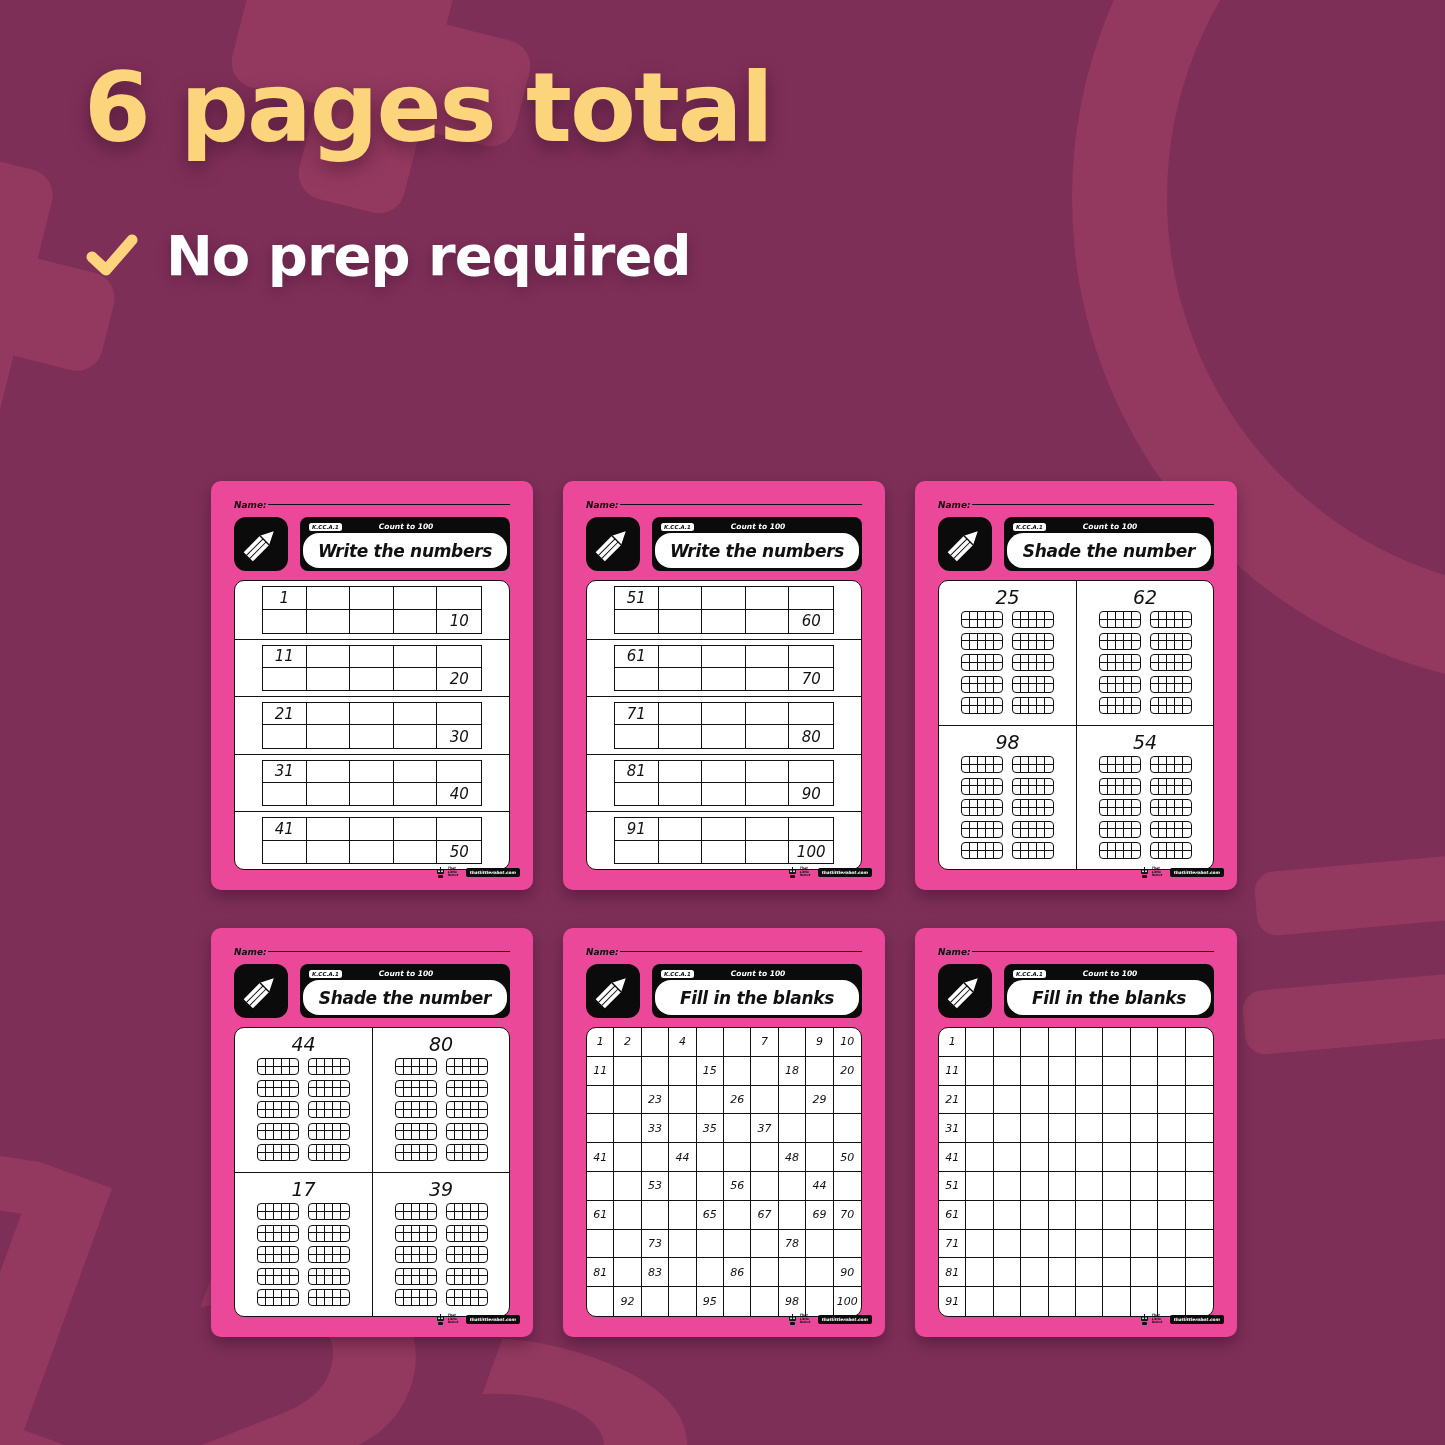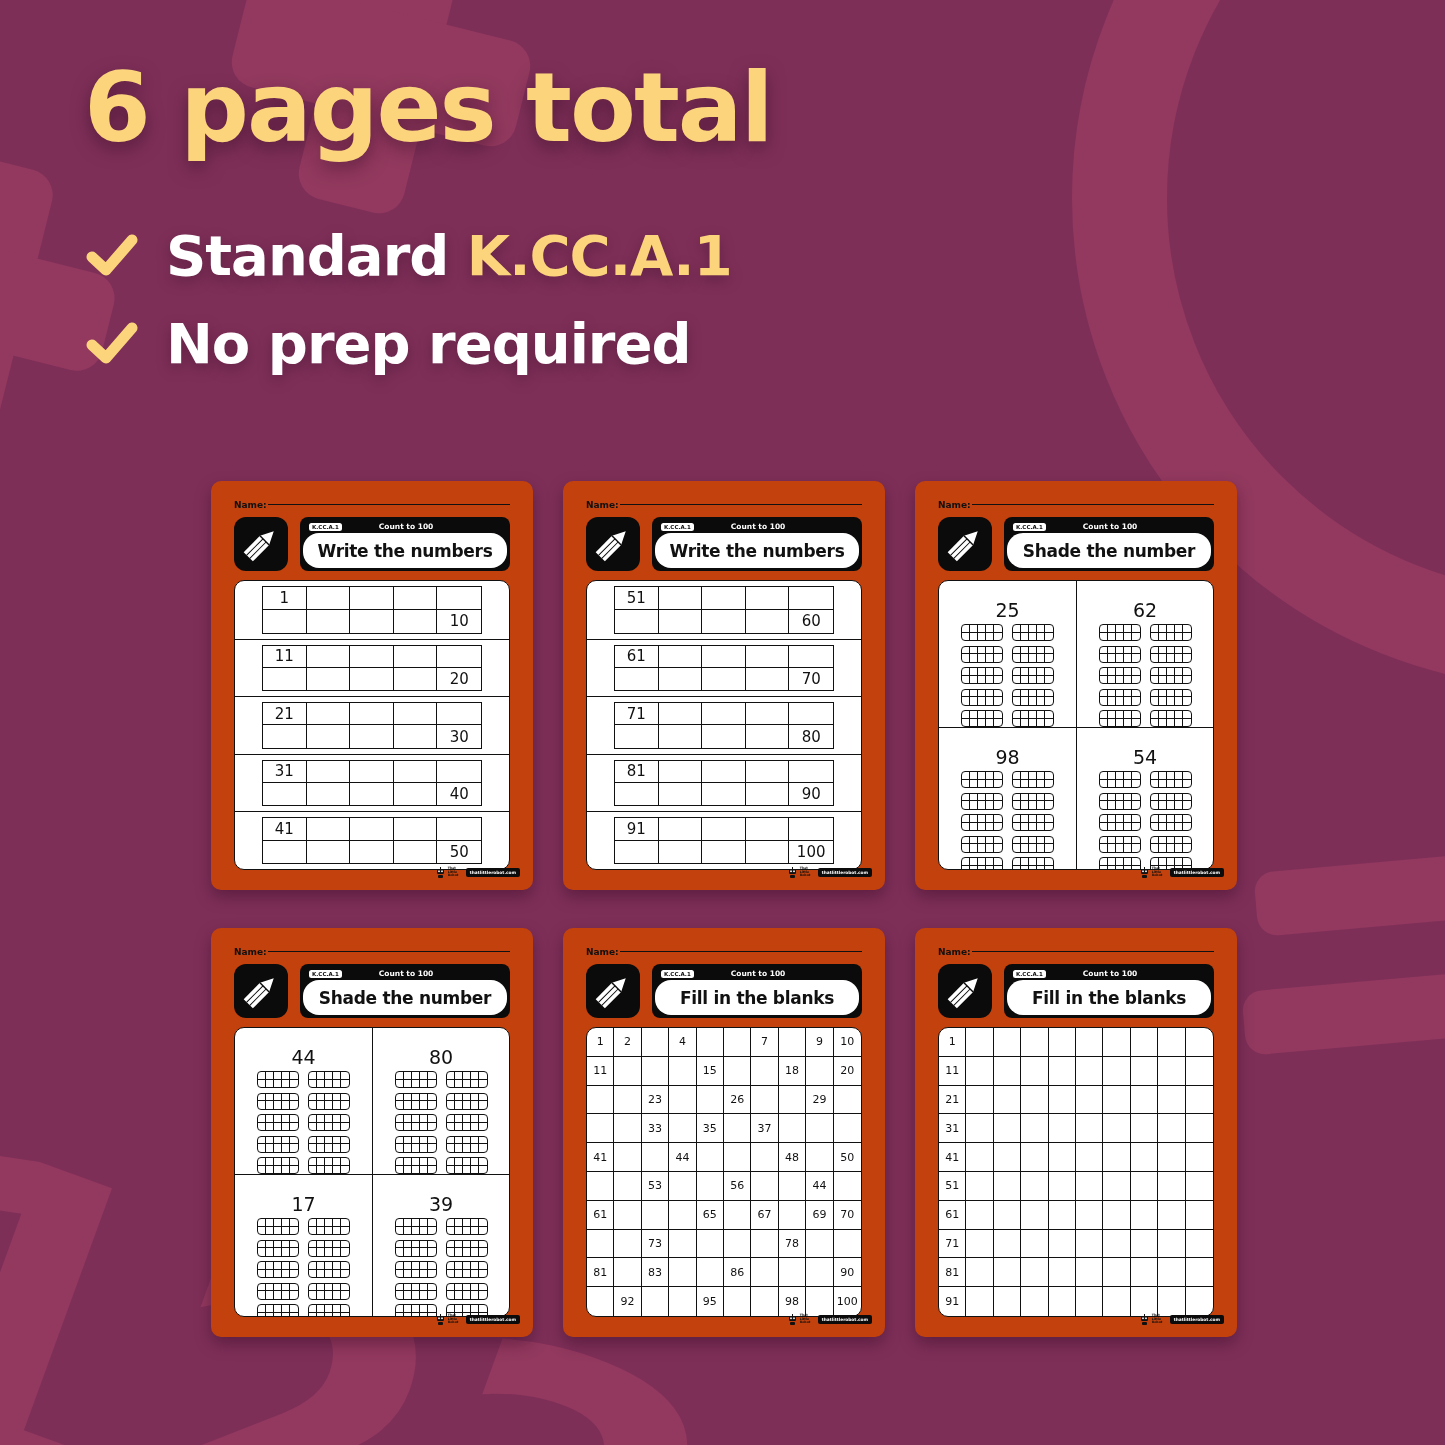--- a/index.html
+++ b/index.html
@@ -21,22 +21,22 @@
   .headline { position:absolute; left:84px; top:52px; font-size:96px; font-weight:bold; letter-spacing:-2px;
               color:var(--yellow,#FBD47C); text-shadow:0 7px 18px rgba(58,14,40,.55);text-align:center; }
   .bullets { position:absolute; left:86px; top:222px; display:flex; flex-direction:column; gap:22px; }
   .bullet { display:flex; align-items:center; gap:28px; height:66px; }
   .btext { font-size:56px; font-weight:bold; color:#fff; letter-spacing:-1px; text-shadow:0 5px 14px rgba(58,14,40,.4); }
   .hl { color:var(--yellow,#FBD47C); }
 
   
   .cards { position:absolute; left:211px; top:481px; display:grid;
            grid-template-columns:repeat(3,322px); grid-auto-rows:409px; column-gap:30px; row-gap:38px; }
-  .card { position:relative; width:322px; height:409px; background:#c2410c; border-radius:10px;
-          box-shadow:0 7px 16px rgba(55,12,38,.45); color:#111; }
+  .card { position:relative; width:322px; height:409px; background:#ec4899; border-radius:10px;
+          box-shadow:0 7px 16px rgba(55,12,38,.45); color:#111;font-style:italic; }
 
   .name-row { position:absolute; left:23px; right:23px; top:12px; height:13px; }
   .name-label { font-size:9px; font-weight:bold; }
   .name-line { position:absolute; left:34px; right:0; bottom:1px; border-bottom:1.3px solid #111; }
 
   .hdr { position:absolute; left:23px; right:23px; top:36px; height:54px; }
   .pencilbox { position:absolute; left:0; top:0; width:54px; height:54px; }
   .bar { position:absolute; left:66px; right:0; top:0; height:54px; background:#0b0b0b; border-radius:8px; }
   .strip { position:absolute; left:9px; top:3px; height:13px; display:flex; align-items:center; gap:5px; }
   .badge { background:#fff; color:#0b0b0b; font-size:5.5px; font-weight:bold; padding:1px 3px; border-radius:2.5px; }
@@ -55,21 +55,21 @@
             display:grid; grid-template-columns:repeat(5,1fr); grid-template-rows:1fr 1fr; border:1.2px solid #111; }
   .ncell { border-right:1.1px solid #111; display:flex; align-items:center; justify-content:center; font-size:15px; }
   .ncell:nth-child(5n) { border-right:none; }
   .ncell:nth-child(-n+5) { border-bottom:1.1px solid #111; }
 
   
   .quadgrid { display:grid; grid-template-columns:1fr 1fr; grid-template-rows:1fr 1fr; height:100%; }
   .quad { display:flex; flex-direction:column; align-items:center; padding-top:5px; }
   .quad:nth-child(2n) { border-left:1.2px solid #111; }
   .quad:nth-child(n+3) { border-top:1.2px solid #111; }
-  .qnum { font-size:19px; height:25px;margin-top:13px; }
+  .qnum { font-size:19px; height:25px; }
   .frames { display:grid; grid-template-columns:repeat(2,auto); column-gap:9px; row-gap:4.5px; }
   .tenframe { width:42px; height:17px; border:1.4px solid #111; border-radius:4px;
               display:grid; grid-template-columns:repeat(5,1fr); grid-template-rows:1fr 1fr; }
   .fcell { border-right:.9px solid #111; }
   .fcell:nth-child(5n) { border-right:none; }
   .fcell:nth-child(-n+5) { border-bottom:.9px solid #111; }
 
   
   .chart { display:grid; grid-template-columns:repeat(10,1fr); grid-template-rows:repeat(10,1fr); height:100%; }
   .ccell { border-right:1px solid #111; border-bottom:1px solid #111;
@@ -100,26 +100,20 @@
   <div class="decor eqbar" style="left:1244px; top:992px; width:430px; height:64px;"></div>
   <div class="decor digits" style="left:-45px; top:1040px;">12345</div>
 
   <div class="headline">6 pages total</div>
 
   <div class="bullets">
     <div class="bullet">
       <svg width="52" height="44" viewBox="0 0 52 44">
         <path d="M6 24 L20 37 L46 7" fill="none" stroke="#FBD47C" stroke-width="11" stroke-linecap="round" stroke-linejoin="round"></path>
       </svg>
-      <span class="btext"><span>Standard </span><span class="hl">K.CC.A.1</span></span>
-    </div>
-    <div class="bullet">
-      <svg width="52" height="44" viewBox="0 0 52 44">
-        <path d="M6 24 L20 37 L46 7" fill="none" stroke="#FBD47C" stroke-width="11" stroke-linecap="round" stroke-linejoin="round"></path>
-      </svg>
       <span class="btext"><span>No prep required</span><span class="hl"></span></span>
     </div>
   </div>
 
   <div class="cards" id="cards">
       <div class="card">
         <div class="name-row"><span class="name-label">Name:</span><div class="name-line"></div></div>
         <div class="hdr">
           <div class="pencilbox"><svg width="54" height="54" viewBox="0 0 54 54">
               <rect x="0" y="0" width="54" height="54" rx="12" fill="#0b0b0b"></rect>

